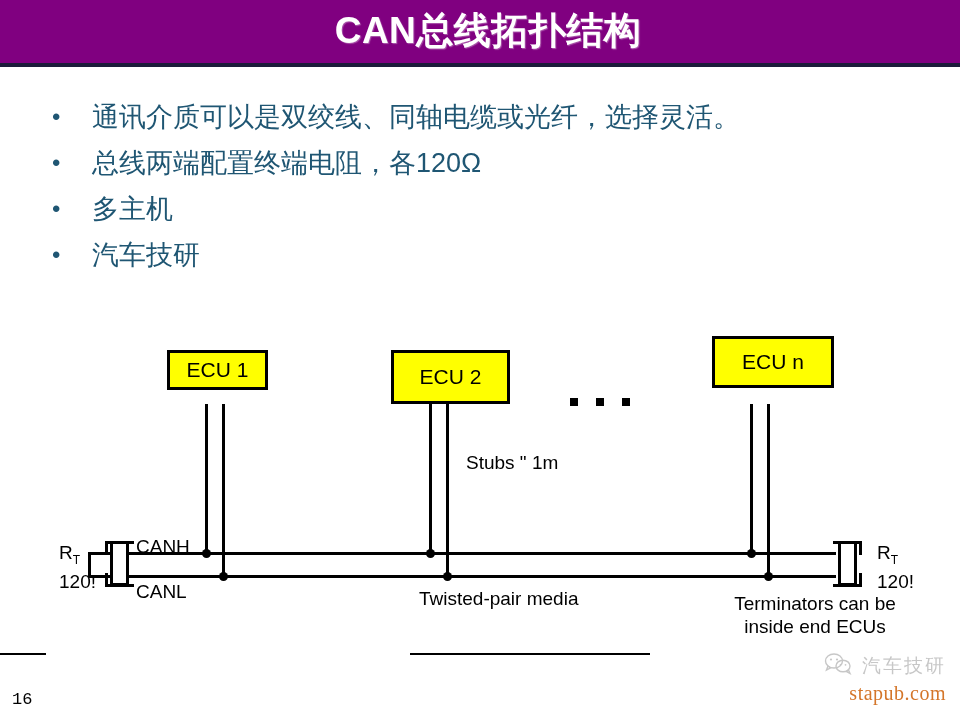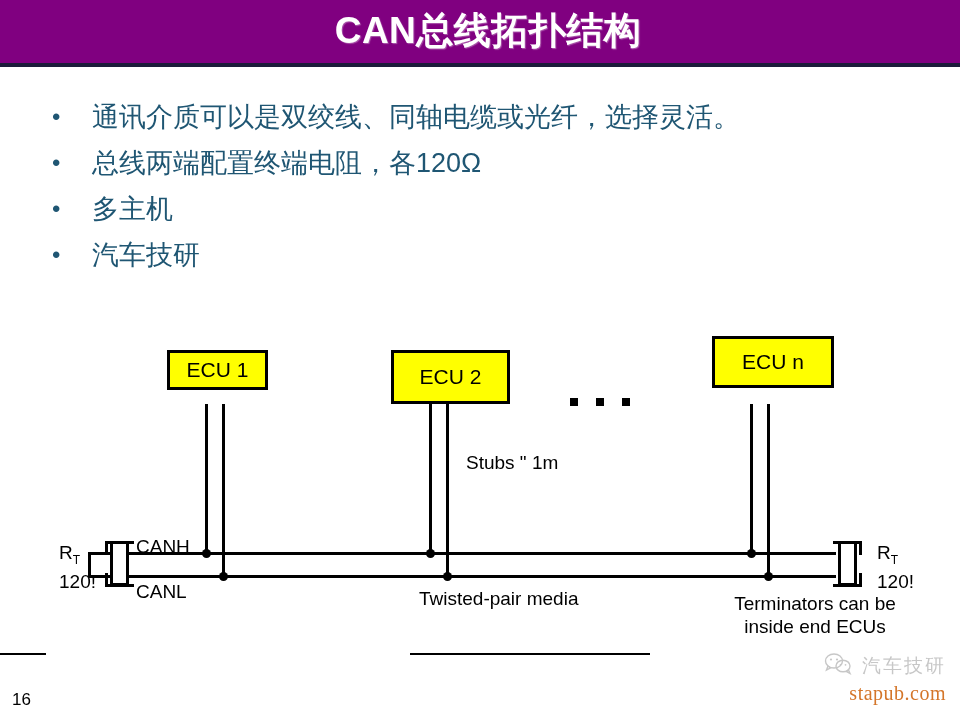--- a/index.html
+++ b/index.html
@@ -151,20 +151,21 @@
   .footer-line {
     position: absolute;
     height: 2px;
     background: #000000;
   }
   #page-number {
     position: absolute;
     left: 12px; top: 690px;
     font-size: 17px;
     color: #000000;
+    font-family: Liberation Mono, monospace;
   }
   #watermark {
     position: absolute;
     right: 14px; top: 652px;
     width: 190px;
     text-align: right;
   }
   #wm-row {
     display: flex;
     align-items: center;

